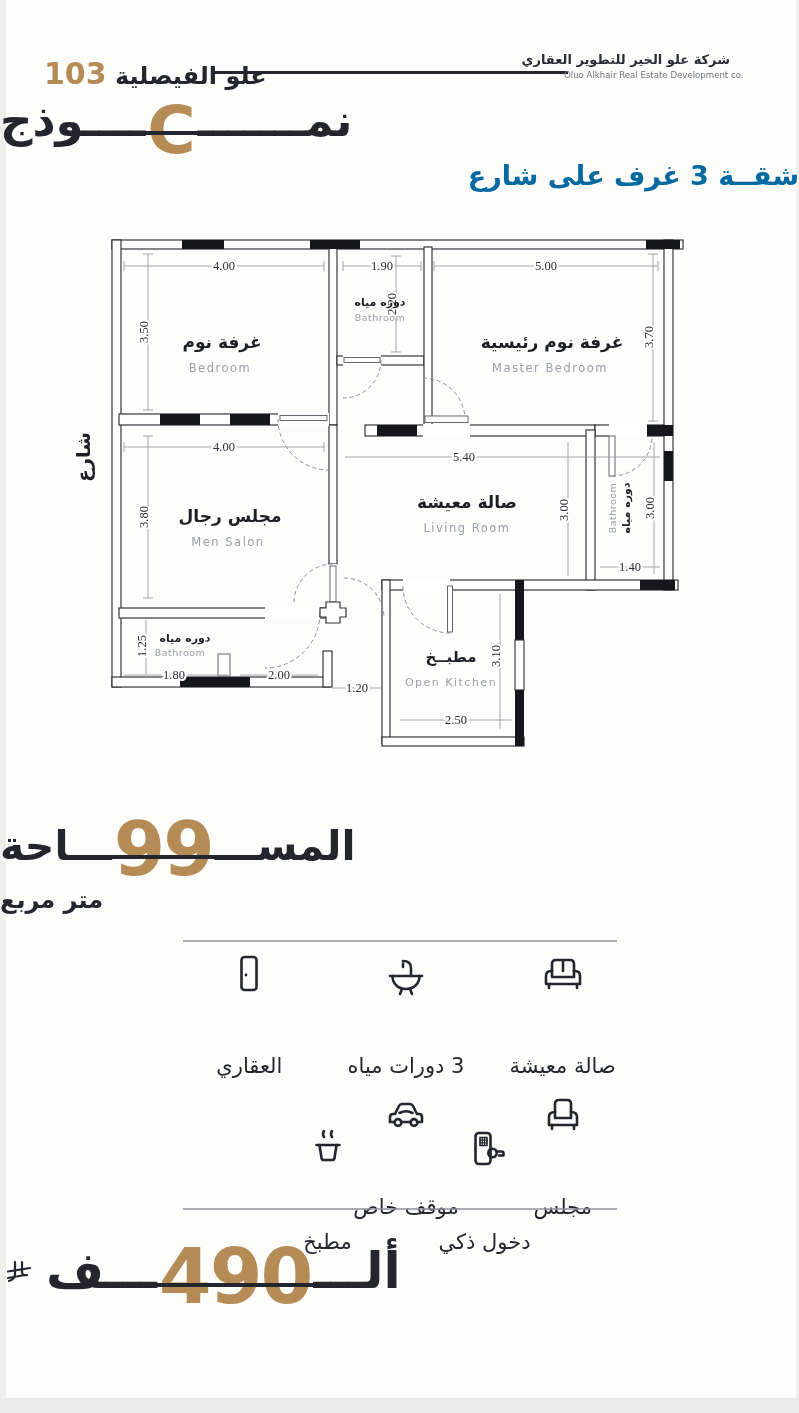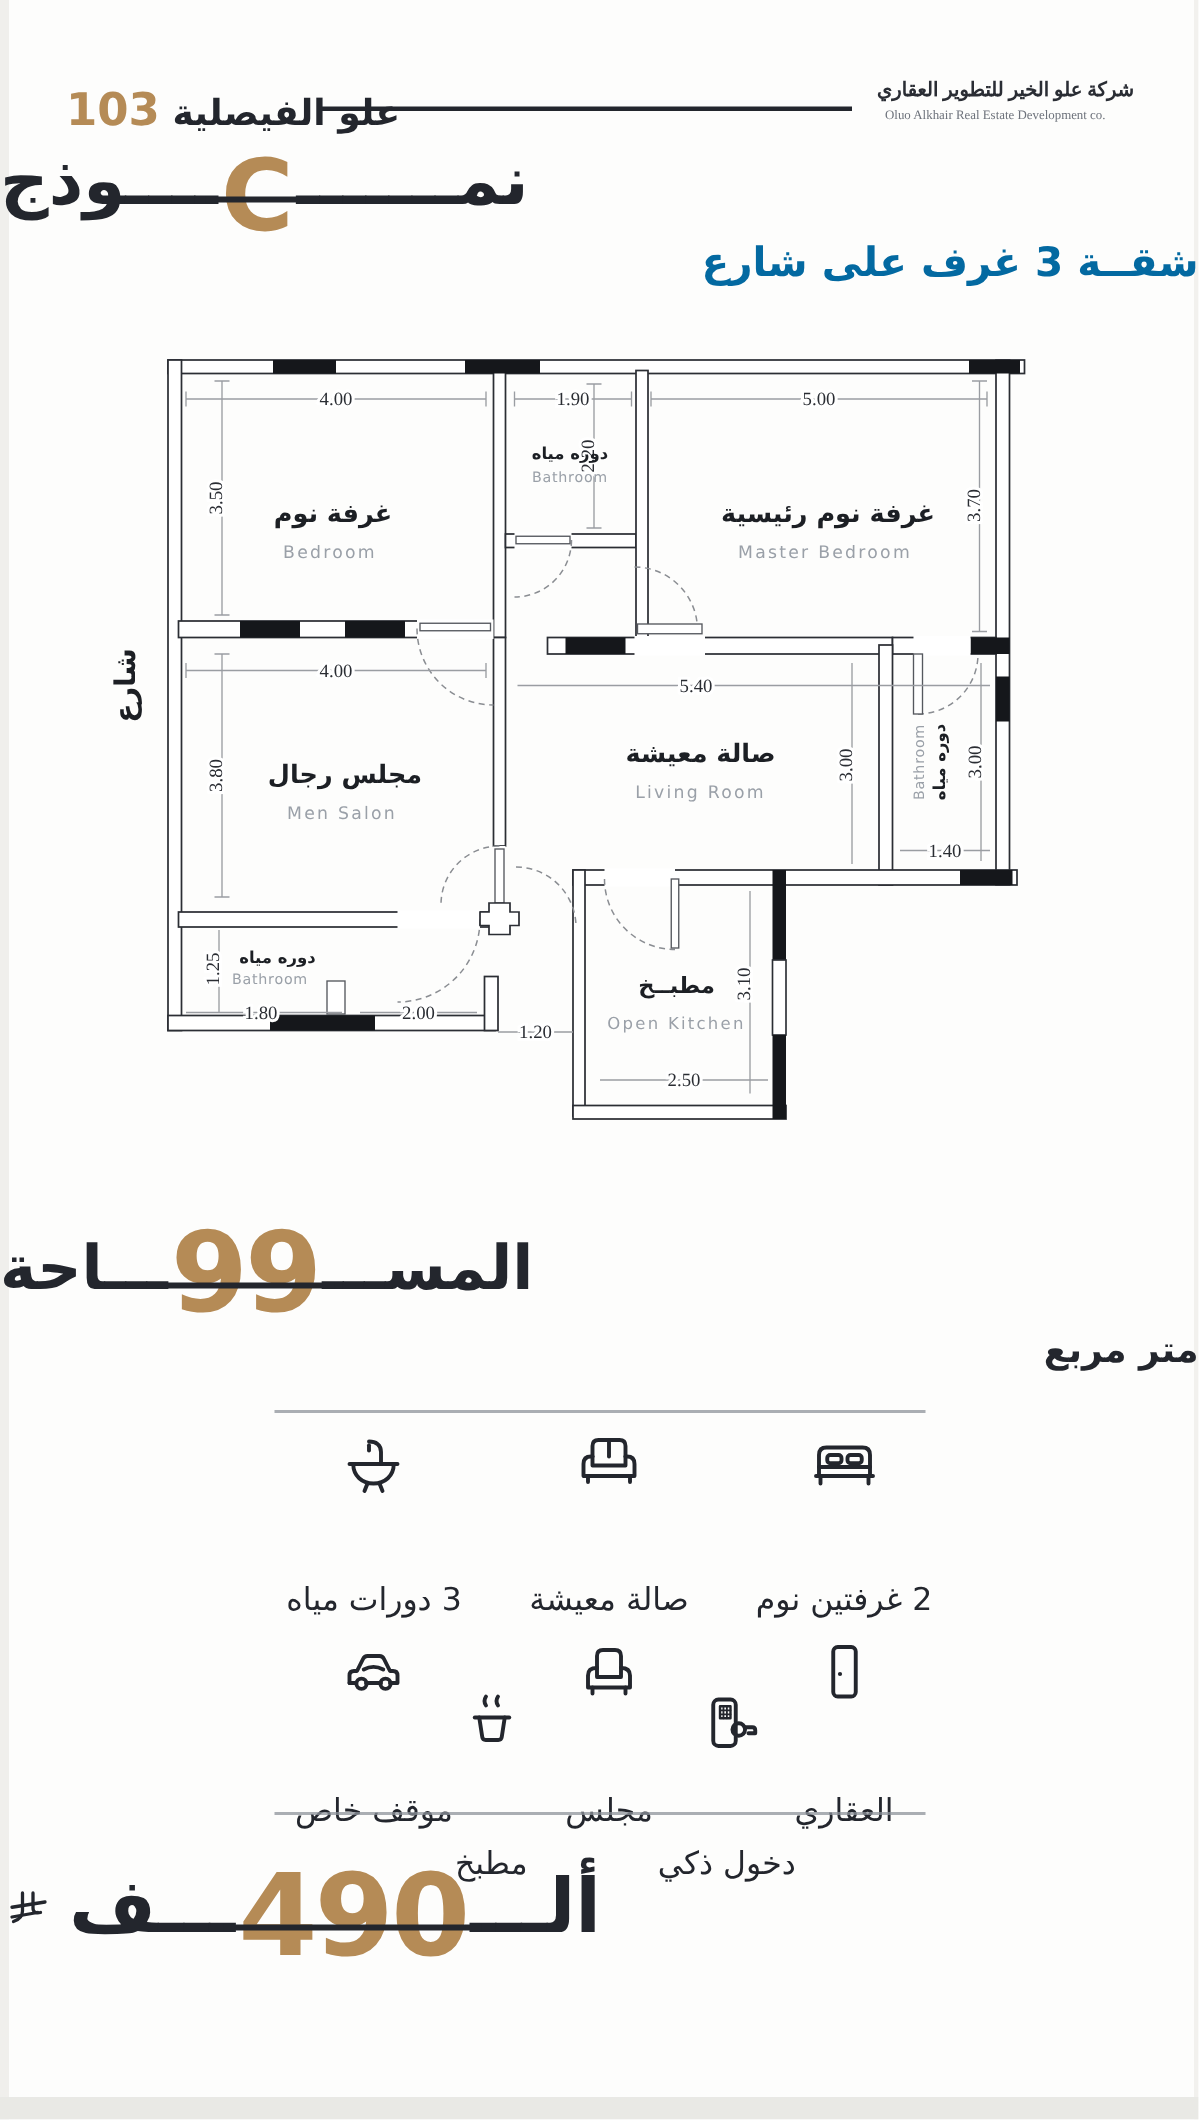--- a/index.html
+++ b/index.html
@@ -10,41 +10,41 @@
     color:#23262d;
   }
   .edge-left{position:absolute;left:0;top:0;width:6px;height:1413px;background:#f0efec;}
   .edge-right{position:absolute;right:0;top:0;width:3px;height:1413px;background:#f2f1ee;}
   .edge-bottom{position:absolute;left:0;bottom:0;width:799px;height:15px;background:#e9e9e5;}
 
   
   .hdr-left{position:absolute;left:44px;top:56px;direction:rtl;font-size:24px;font-weight:bold;letter-spacing:.5px;white-space:nowrap;}
   .hdr-left .num{font-size:30px;font-weight:bold;}
   .hdr-line{position:absolute;left:214px;top:71px;width:354px;height:2.5px;background:#23262d;}
-  .hdr-right{position:absolute;left:590px;top:52px;width:166px;text-align:left;font-family:Liberation Serif, serif;}
+  .hdr-right{position:absolute;left:564px;top:52px;width:166px;text-align:right;}
   .hdr-right .ar{direction:rtl;font-size:13px;font-weight:bold;color:#2a2d34;white-space:nowrap;}
   .hdr-right .en{font-size:8.6px;color:#6d727b;margin-top:3px;white-space:nowrap;}
 
   
   .composite{position:absolute;left:0;right:0;text-align:left;direction:rtl;white-space:nowrap;}
   .composite .ar{font-weight:bold;color:#23262d;}
   .composite .big{position:relative;display:inline-block;color:var(--gold);font-weight:bold;}
   .composite .big::after{content:"";position:absolute;left:-10px;right:-10px;height:4px;background:#23262d;}
 
   .title-line{top:92px;}
   .title-line .ar{font-size:45px;}
   .title-line .big{font-size:66px;vertical-align:-0.26em;margin:0 2px;}
   .title-line .big::after{top:51%;}
   .subtitle{position:absolute;left:0;right:0;top:160px;direction:rtl;font-size:27px;font-weight:bold;color:#0369a1;}
 
   .area-line{top:806px;}
   .area-line .ar{font-size:41px;}
   .area-line .big{font-size:74px;vertical-align:-0.20em;letter-spacing:-2px;margin:0 2px;}
   .area-line .big::after{top:57%;}
-  .area-unit{position:absolute;left:0;right:0;top:886px;text-align:right;direction:rtl;font-size:24px;font-weight:bold;}
+  .area-unit{position:absolute;left:0;right:0;top:886px;text-align:left;direction:rtl;font-size:24px;font-weight:bold;}
 
   .price-line{top:1232px;}
   .price-line .ar{font-size:50px;}
   .price-line .big{font-size:76px;vertical-align:-0.20em;letter-spacing:-2px;margin:0 2px;}
   .price-line .big::after{top:57%;}
   .riyal{display:inline-block;vertical-align:-0.10em;margin-left:4px;margin-right:12px;}
 
   
   .divider{position:absolute;left:183px;width:434px;height:1.6px;background:#8d939b;opacity:.75;}
   .div1{top:940px;} .div2{top:1208px;}
@@ -235,33 +235,20 @@
 
 <div class="composite area-line">
   <span class="ar">المســـ</span><span class="big">99</span><span class="ar">ـــاحة</span>
 </div>
 <div class="area-unit">متر مربع</div>
 
 <div class="divider div1"></div>
 
 <div class="features">
 
-  <div class="feat">
-    <span class="fi">
-      <svg viewBox="0 0 48 48" width="48" height="48">
-        <path d="M7 34 V20 q0-5 5-5 h24 q5 0 5 5 v14"></path>
-        <path d="M5 34 h38"></path>
-          <path d="M7 28 h34"></path>
-        <path d="M8 34 v5 M40 34 v5"></path>
-        <rect x="12.5" y="20" width="9.5" height="5.5" rx="2"></rect>
-        <rect x="26" y="20" width="9.5" height="5.5" rx="2"></rect>
-      </svg>
-    </span>
-    <span class="fl">2 غرفتين نوم</span>
-  </div>
 
   <div class="feat">
     <span class="fi">
       <svg viewBox="0 0 48 48" width="48" height="48">
         <path d="M13 21 v-7 q0-4 4-4 h14 q4 0 4 4 v7"></path>
         <path d="M24 10.5 V21"></path>
         <path d="M13 21 h-1 q-5 0-5 5 v8 h34 v-8 q0-5-5-5 h-1"></path>
         <path d="M13 21 v6 h22 v-6"></path>
         <path d="M10 34 v4 M38 34 v4"></path>
       </svg>

